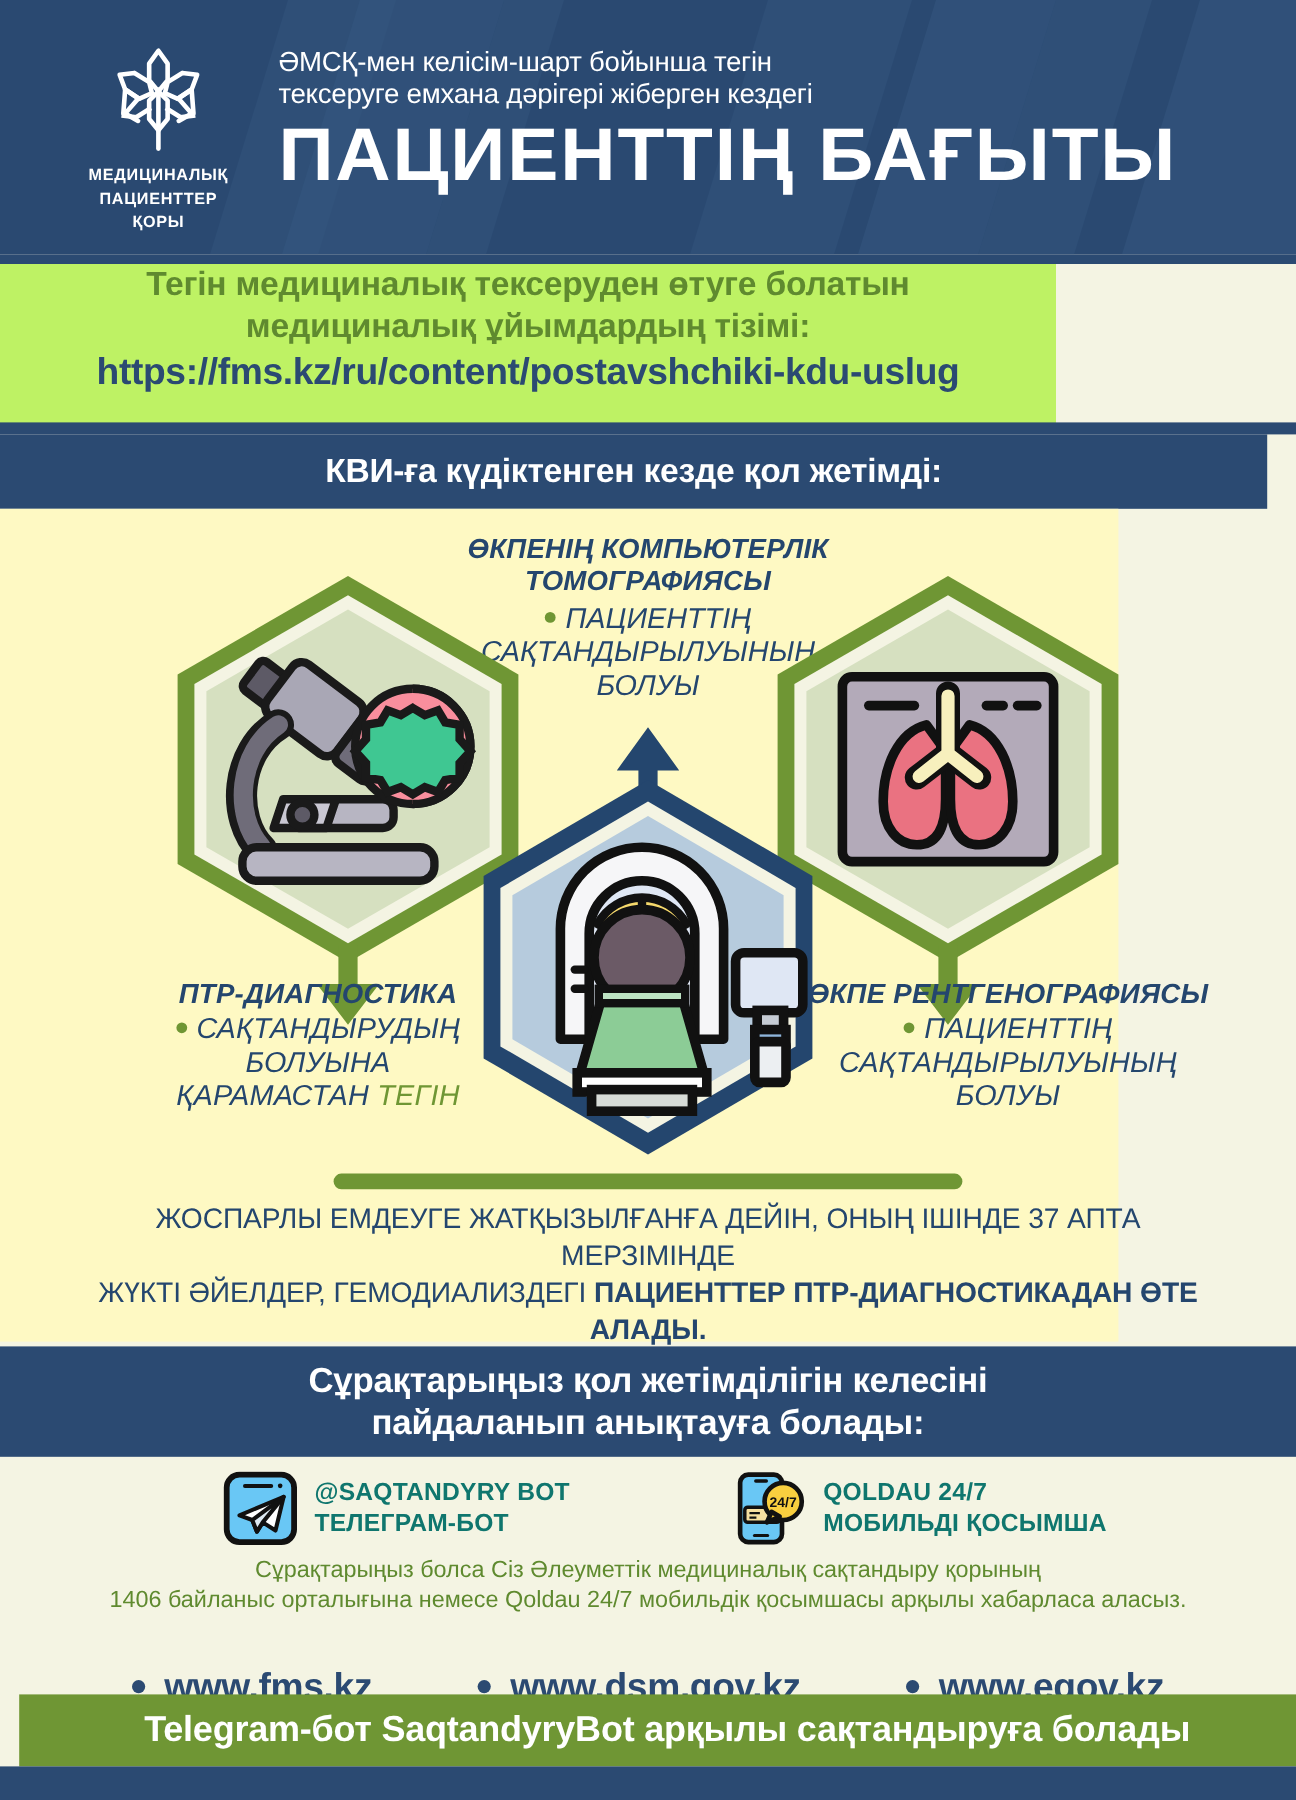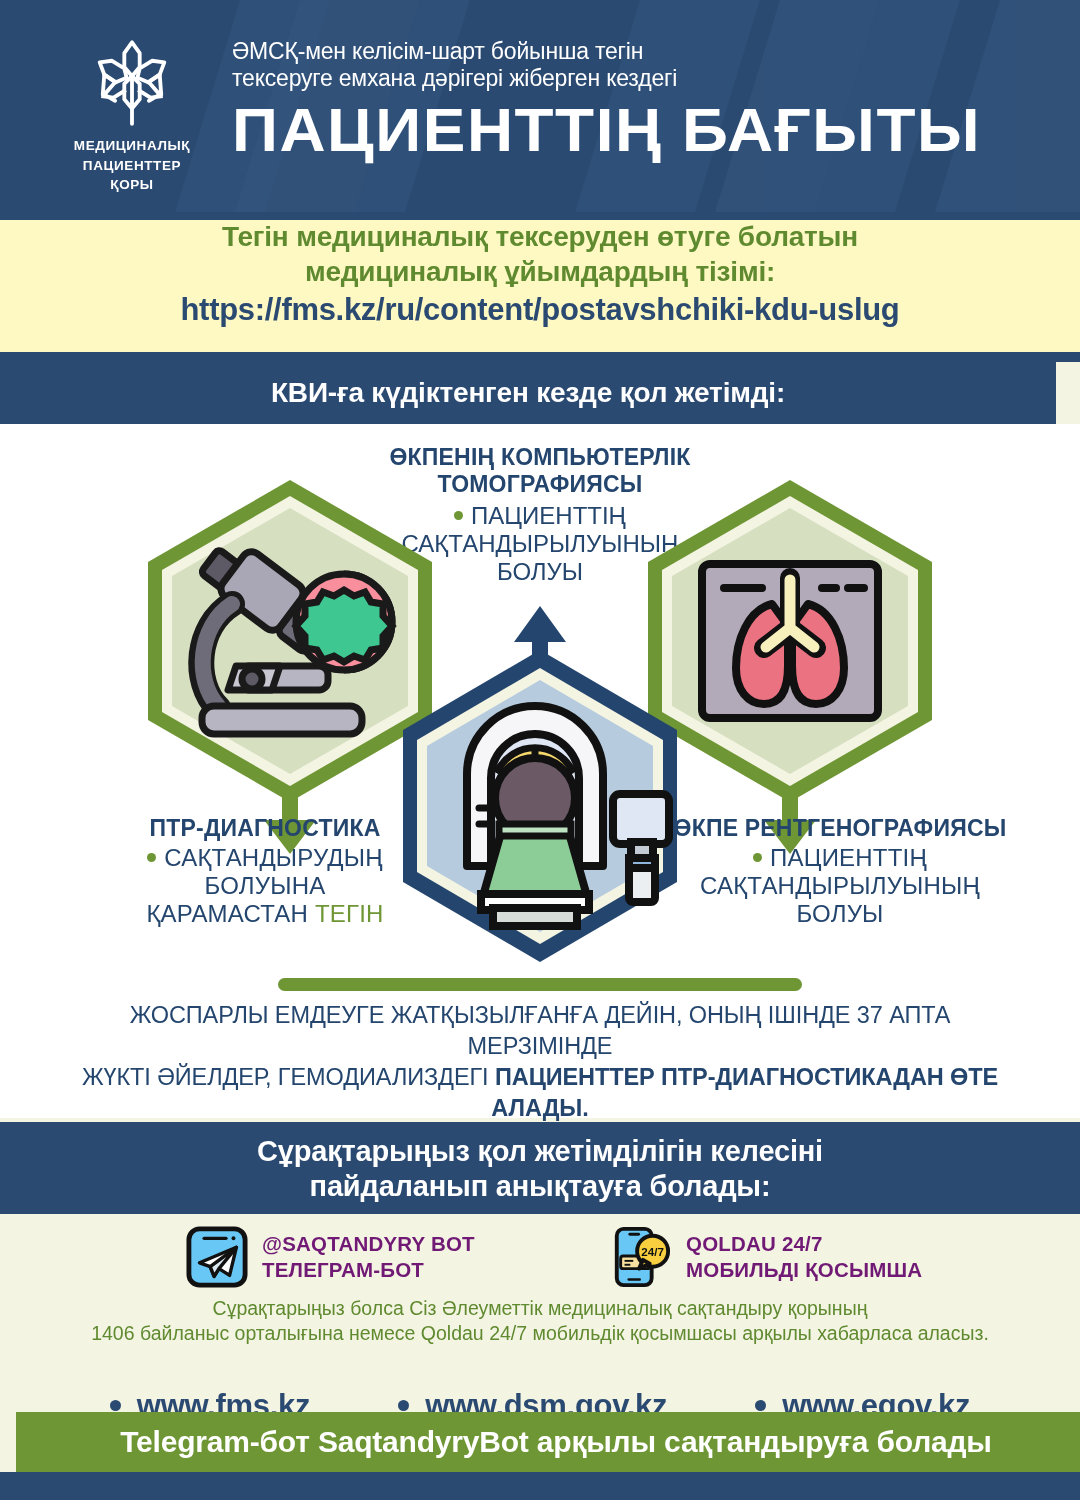--- a/index.html
+++ b/index.html
@@ -32,40 +32,40 @@
     font-size:23px;line-height:1.18;font-weight:500;
     font-family:"Liberation Sans", sans-serif;
     letter-spacing:-.2px;
   }
   .head-title{
     font-size:62px;line-height:1.02;margin-top:6px;
     font-weight:bold;letter-spacing:1.5px;
     transform:scaleX(1.03);transform-origin:left center;
   }
   .green-band{
-    position:absolute;left:0;top:220px;width:1080px;height:136px;
-    background:#fef9c3;text-align:center;
+    position:absolute;left:0;top:220px;width:880px;height:136px;
+    background:#bef264;text-align:center;
   }
   .gb-l1,.gb-l2{
     color:#5f8a2f;font-size:28px;font-weight:bold;line-height:1.24;letter-spacing:-.2px;
   }
   .gb-url{
     color:#2b4a72;font-size:31px;font-weight:bold;line-height:1.2;margin-top:2px;letter-spacing:-.3px;
   }
 
   
   .blue-sub{
     position:absolute;left:0;top:362px;width:1056px;height:62px;
     background:#2b4a72;color:#fff;text-align:center;
     font-size:28px;font-weight:bold;line-height:62px;letter-spacing:-.2px;
   }
 
   
   .main{
-    position:absolute;left:0;top:424px;width:1080px;height:694px;background:#ffffff;
+    position:absolute;left:0;top:424px;width:932px;height:694px;background:#fef9c3;font-style:italic;
   }
 
   .hexwrap{position:absolute;}
   svg{display:block;}
 
   .lbl{
     position:absolute;color:#24466e;text-align:center;
   }
   .lbl .ttl{
     font-size:23px;font-weight:bold;letter-spacing:.2px;line-height:1.1;
@@ -102,21 +102,21 @@
   .cta{
     position:absolute;left:0;top:1122px;width:1080px;height:92px;
     background:#2b4a72;color:#fff;text-align:center;
   }
   .cta div{font-size:29px;font-weight:bold;line-height:1.22;letter-spacing:-.2px;}
 
   
   .contacts{position:absolute;left:0;top:1216px;width:1080px;height:90px;}
   .cblock{position:absolute;display:flex;align-items:center;gap:14px;}
   .cicon{width:62px;height:62px;flex:0 0 62px;}
-  .ctext{color:#701a75;font-size:20.5px;font-weight:bold;line-height:1.25;letter-spacing:.2px;}
+  .ctext{color:#0f766e;font-size:20.5px;font-weight:bold;line-height:1.25;letter-spacing:.2px;}
 
   .footnote{
     position:absolute;left:30px;top:1296px;width:1020px;text-align:center;
     color:#5f8a2f;font-size:19.5px;line-height:1.3;
   }
   .sites{
     position:absolute;left:30px;top:1348px;width:1020px;
     display:flex;justify-content:center;align-items:center;gap:88px;
     color:#2b4a72;font-size:31px;font-weight:bold;letter-spacing:-.3px;margin-top:40px;
   }

